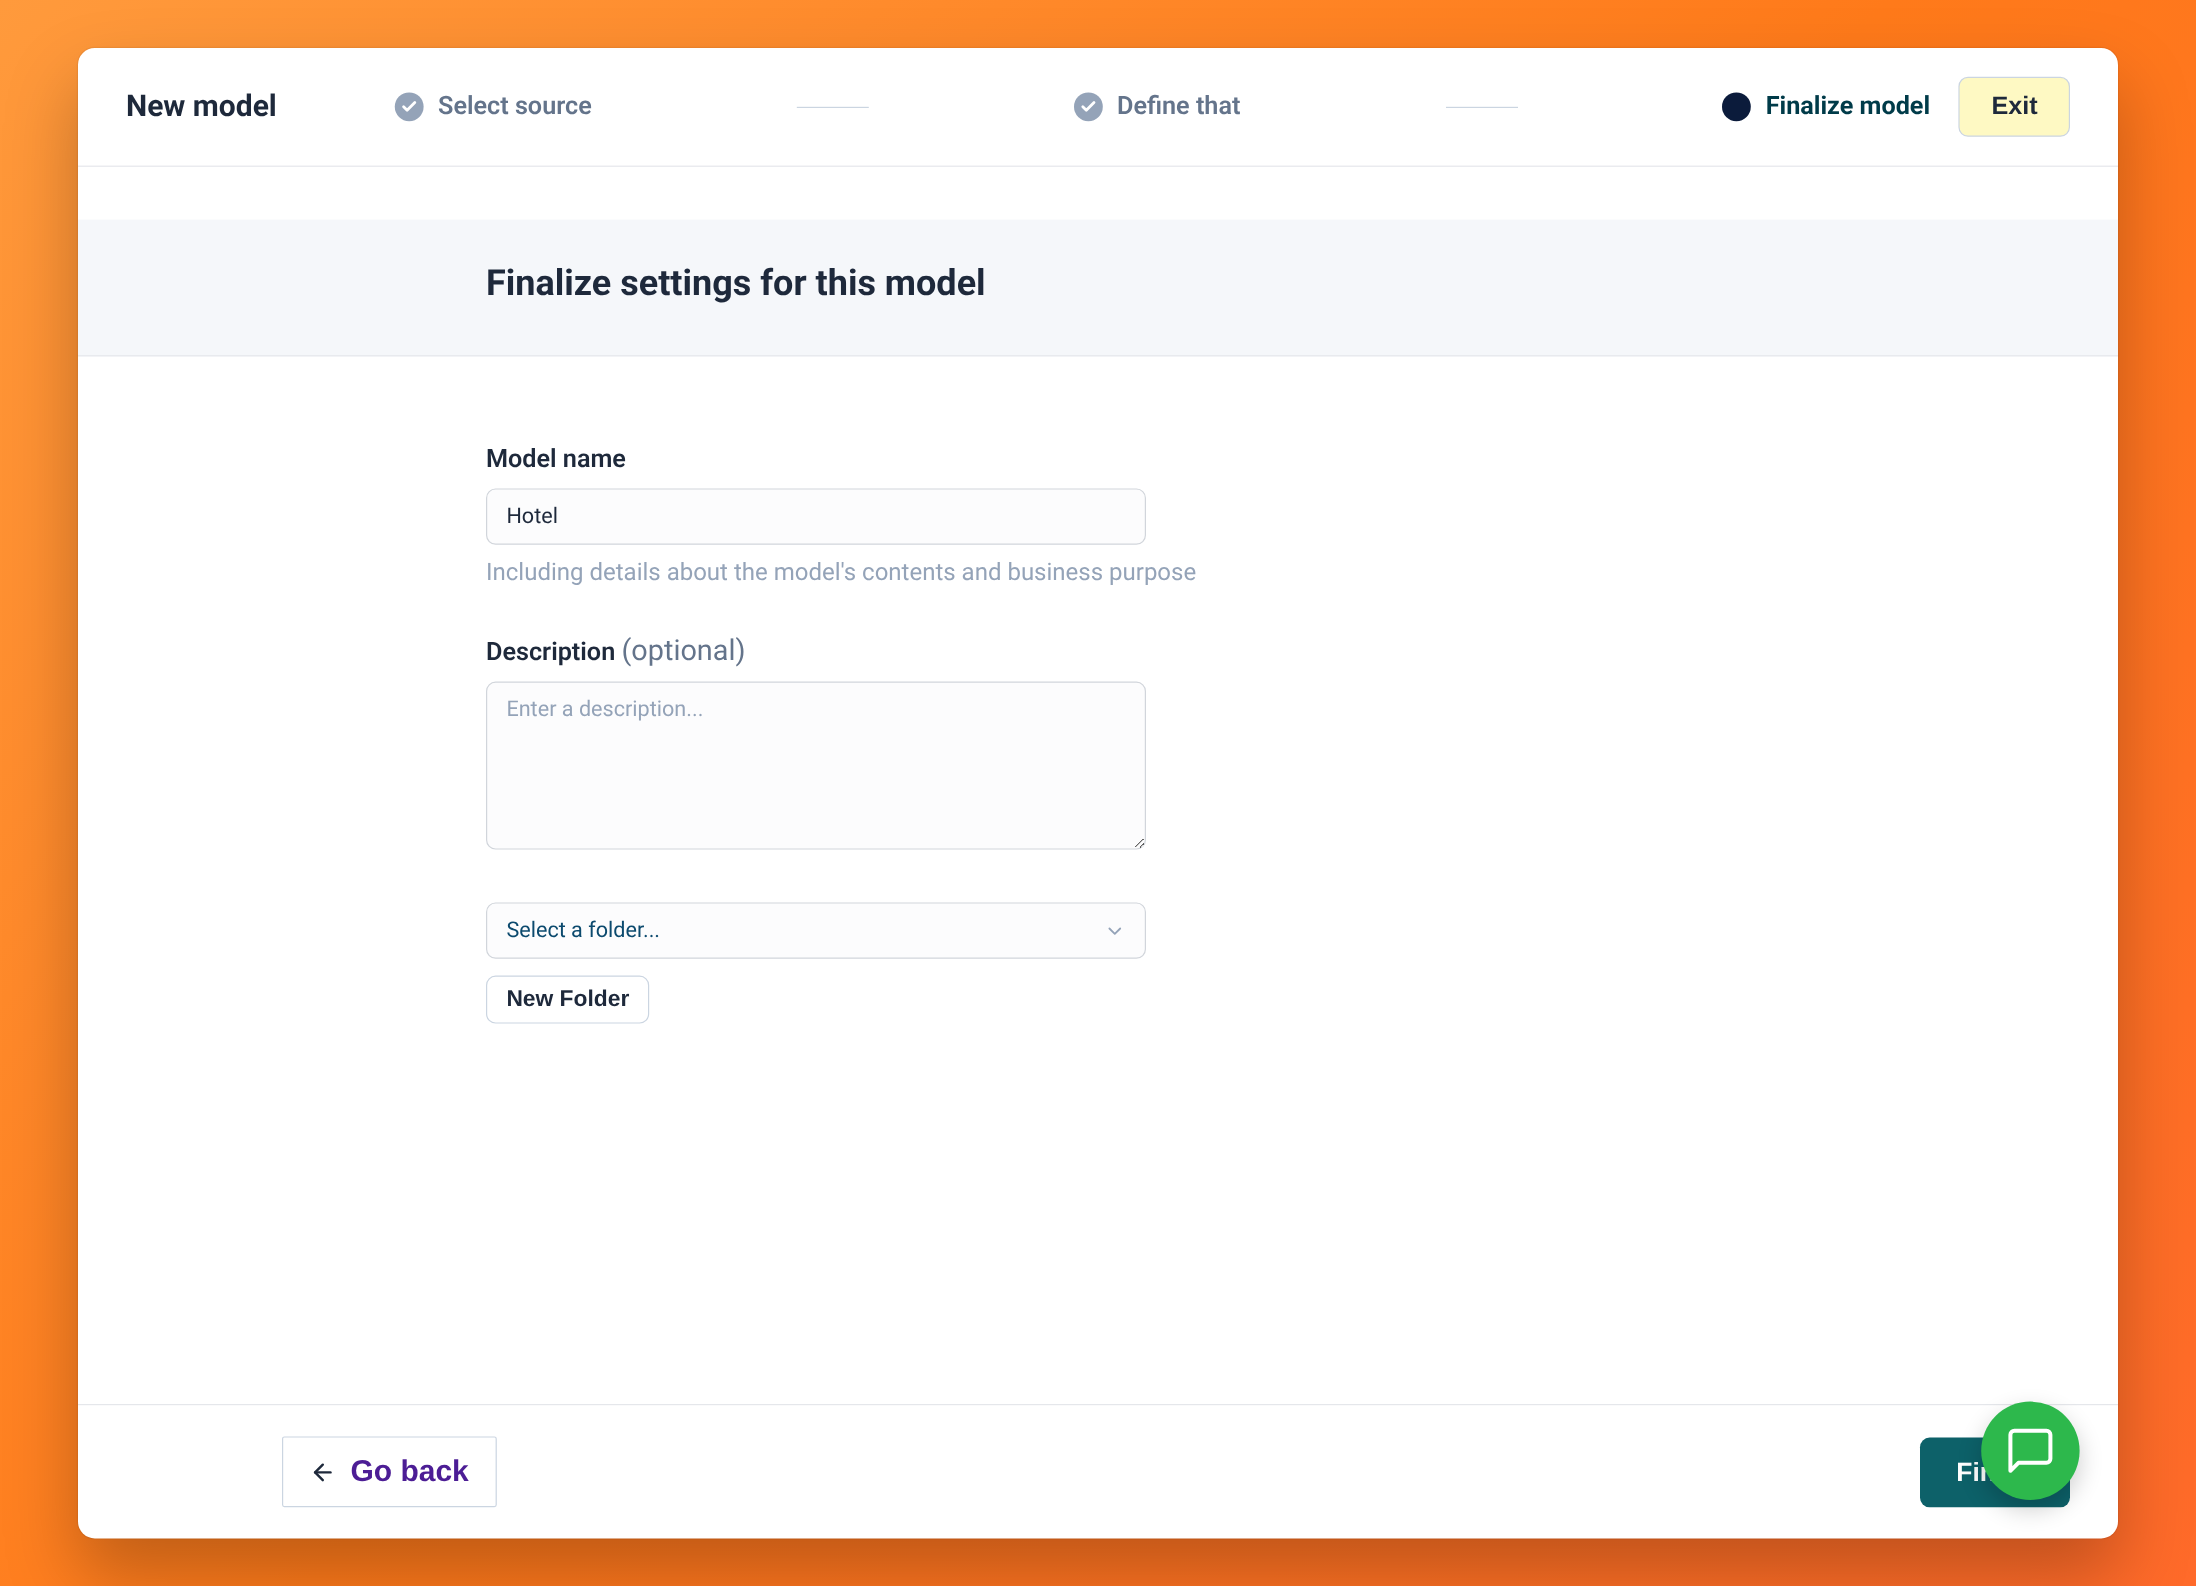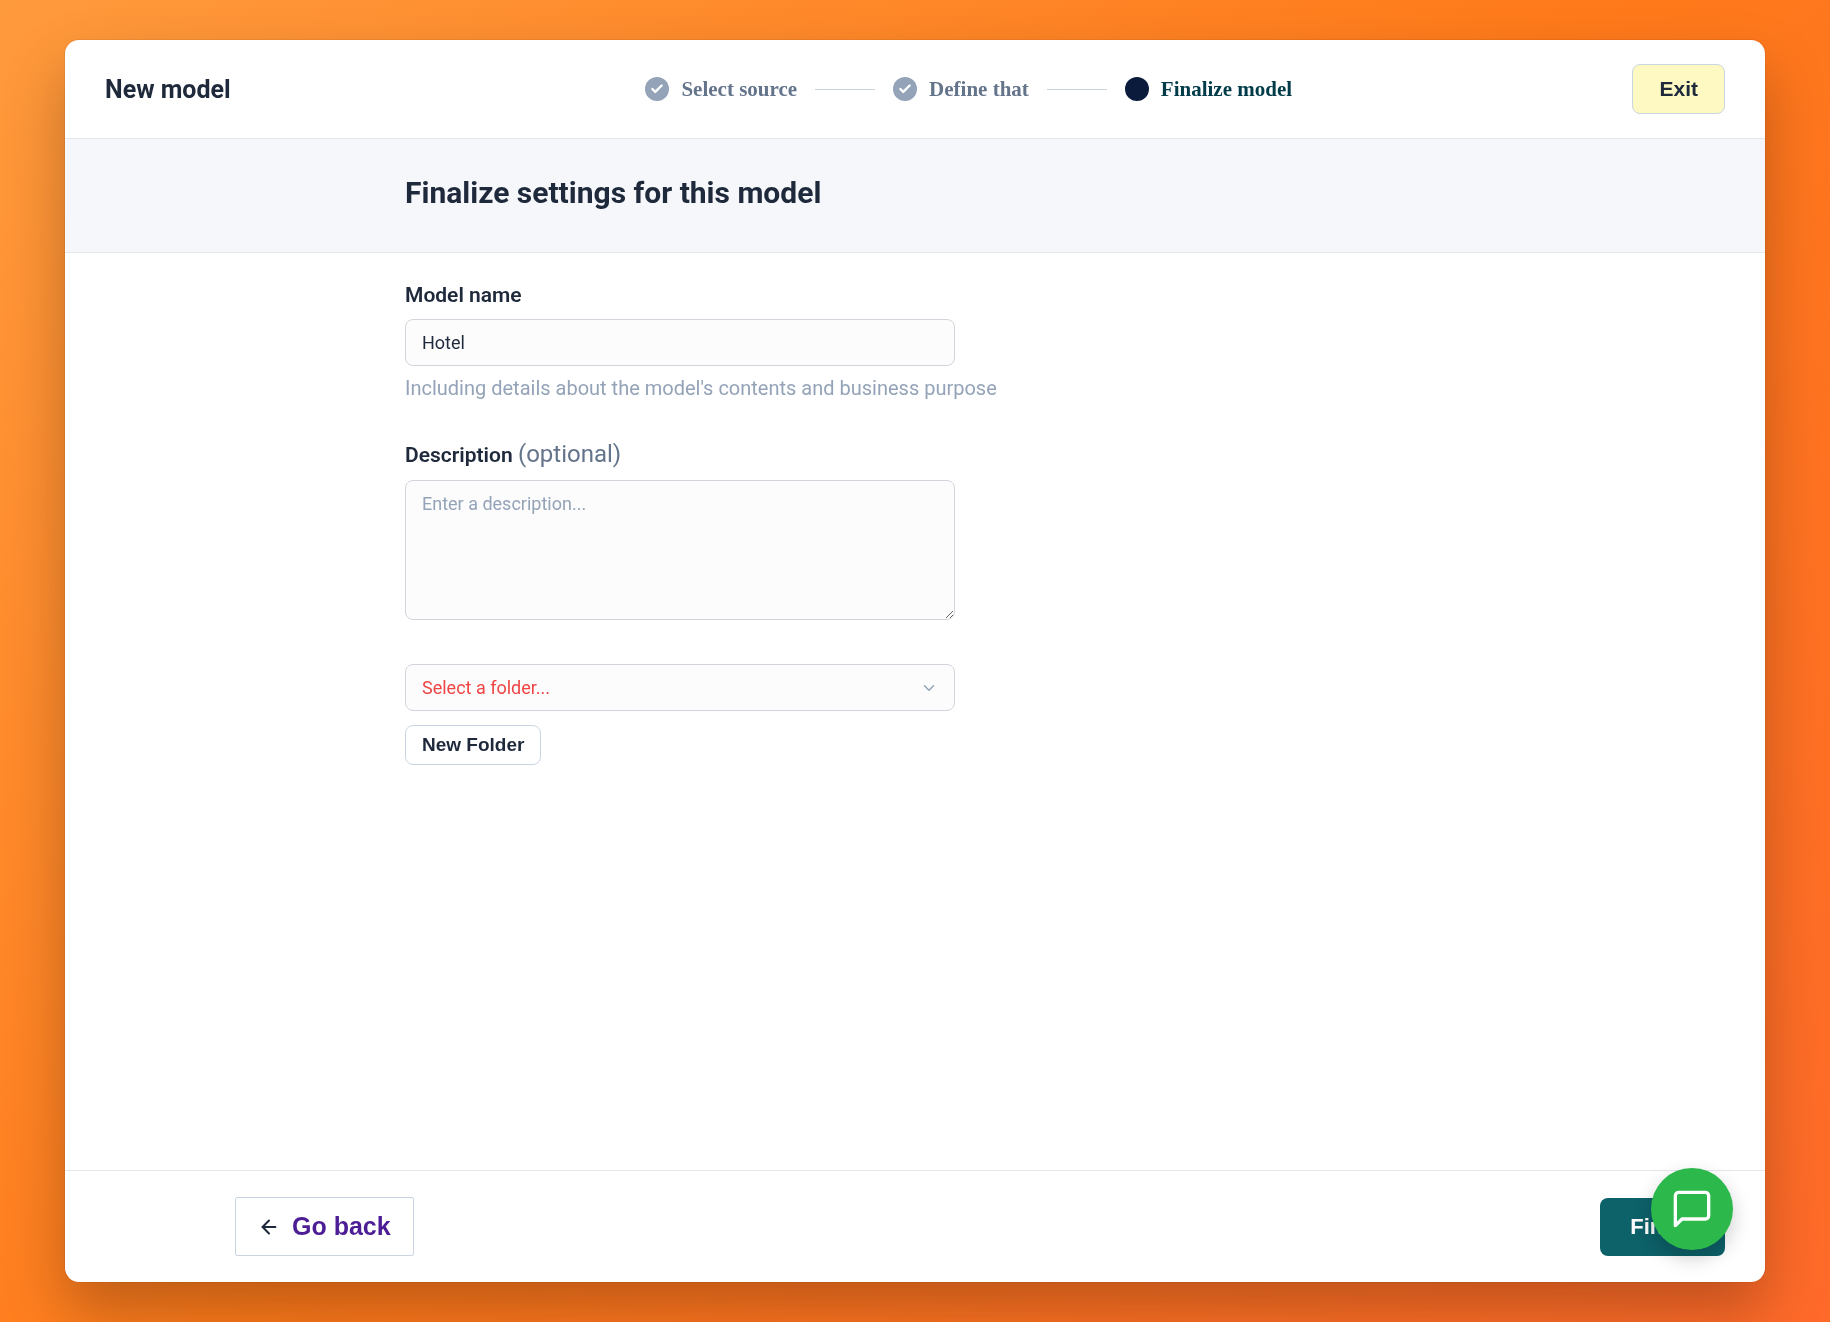--- a/index.html
+++ b/index.html
@@ -15,42 +15,42 @@
   .window {
     width: 100%;
     max-width: 1700px;
     background: #fff;
     border-radius: 14px;
     box-shadow: 0 30px 60px rgba(0,0,0,0.25), 0 0 0 1px rgba(0,0,0,0.05);
     overflow: hidden;
     display: flex;
     flex-direction: column;
     position: relative;
+    gap: 44px;
   }
   .header {
     display: flex;
     align-items: center;
     padding: 24px 40px;
     border-bottom: 1px solid #e5e7eb;
     gap: 24px;
   }
   .header-title {
     font-size: 25px;
     font-weight: 700;
     color: #1e293b;
     flex: 0 0 auto;
     min-width: 200px;
   }
   .stepper {
     flex: 1 1 auto;
     display: flex;
     align-items: center;
-    justify-content: center;
+    justify-content: space-between;
     gap: 18px;
-    font-family: Liberation Serif, serif;
   }
   .step {
     display: flex;
     align-items: center;
     gap: 12px;
     font-size: 21px;
     font-weight: 600;
   }
   .step.completed .step-label { color: #64748b; }
   .step.active .step-label { color: #003b49; font-weight: 700; }
@@ -136,21 +136,21 @@
   .input-textarea {
     height: 140px;
     resize: both;
   }
   .input-select {
     display: flex;
     align-items: center;
     justify-content: space-between;
     cursor: pointer;
   }
-  .input-select.placeholder .select-value { color: #ef4444; }
+  .input-select.placeholder .select-value { color: #0c4a6e; }
   .help-text {
     margin-top: 10px;
     font-size: 20px;
     color: #94a3b8;
   }
   .new-folder-btn {
     margin-top: 14px;
     padding: 8px 16px;
     border: 1px solid #cbd5e1;
     border-radius: 8px;

